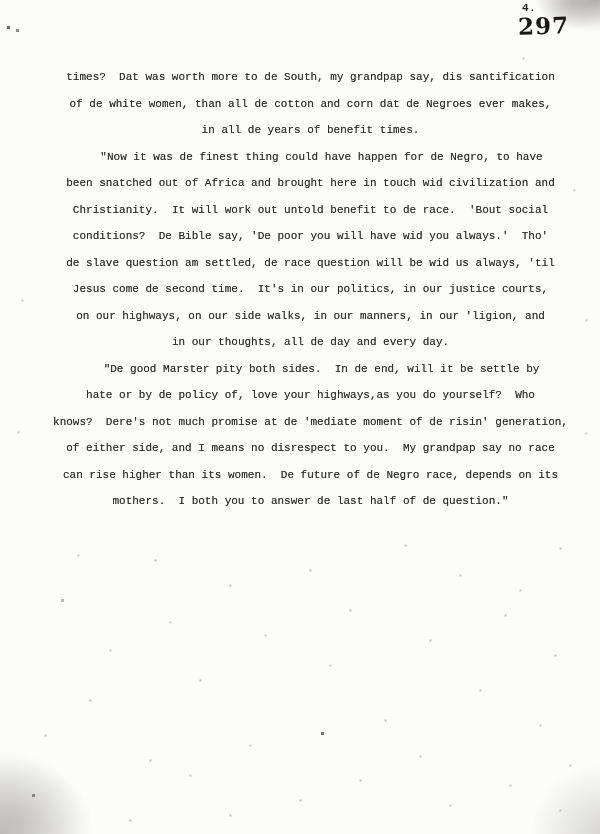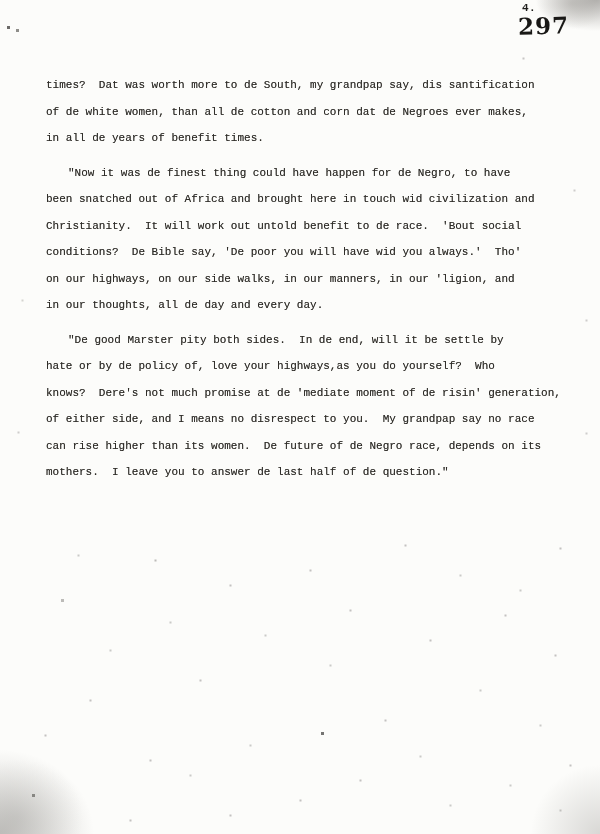--- a/index.html
+++ b/index.html
@@ -118,21 +118,22 @@
     left: 38px;
     top: 64px;
     width: 545px;
     font-family: "Liberation Mono", "DejaVu Sans Mono", monospace;
     font-size: 11px;
     line-height: 26.5px;
     color: #2d2b27;
     text-shadow: 0 0 0.4px rgba(45,43,39,0.55);
   }
   .paragraph {
-    margin: 8px;
+    margin: 0;
+    text-align: center;
   }
   .line {
     white-space: pre;
   }
   .line.indent {
     padding-left: 22px;
   }
 </style>
 </head>
 <body>
@@ -151,25 +152,27 @@
       <div class="paragraph">
         <div class="line">times?  Dat was worth more to de South, my grandpap say, dis santification</div>
         <div class="line">of de white women, than all de cotton and corn dat de Negroes ever makes,</div>
         <div class="line">in all de years of benefit times.</div>
       </div>
       <div class="paragraph">
         <div class="line indent">"Now it was de finest thing could have happen for de Negro, to have</div>
         <div class="line">been snatched out of Africa and brought here in touch wid civilization and</div>
         <div class="line">Christianity.  It will work out untold benefit to de race.  'Bout social</div>
         <div class="line">conditions?  De Bible say, 'De poor you will have wid you always.'  Tho'</div>
+        <div class="line">de slave question am settled, de race question will be wid us always, 'til</div>
+        <div class="line">Jesus come de second time.  It's in our politics, in our justice courts,</div>
         <div class="line">on our highways, on our side walks, in our manners, in our 'ligion, and</div>
         <div class="line">in our thoughts, all de day and every day.</div>
       </div>
       <div class="paragraph">
         <div class="line indent">"De good Marster pity both sides.  In de end, will it be settle by</div>
         <div class="line">hate or by de policy of, love your highways,as you do yourself?  Who</div>
         <div class="line">knows?  Dere's not much promise at de 'mediate moment of de risin' generation,</div>
         <div class="line">of either side, and I means no disrespect to you.  My grandpap say no race</div>
         <div class="line">can rise higher than its women.  De future of de Negro race, depends on its</div>
-        <div class="line">mothers.  I leave you to answer de last half of de question."</div>
+        <div class="line">mothers.  I both you to answer de last half of de question."</div>
       </div>
     </div>
 </div>
 
 </body></html>

